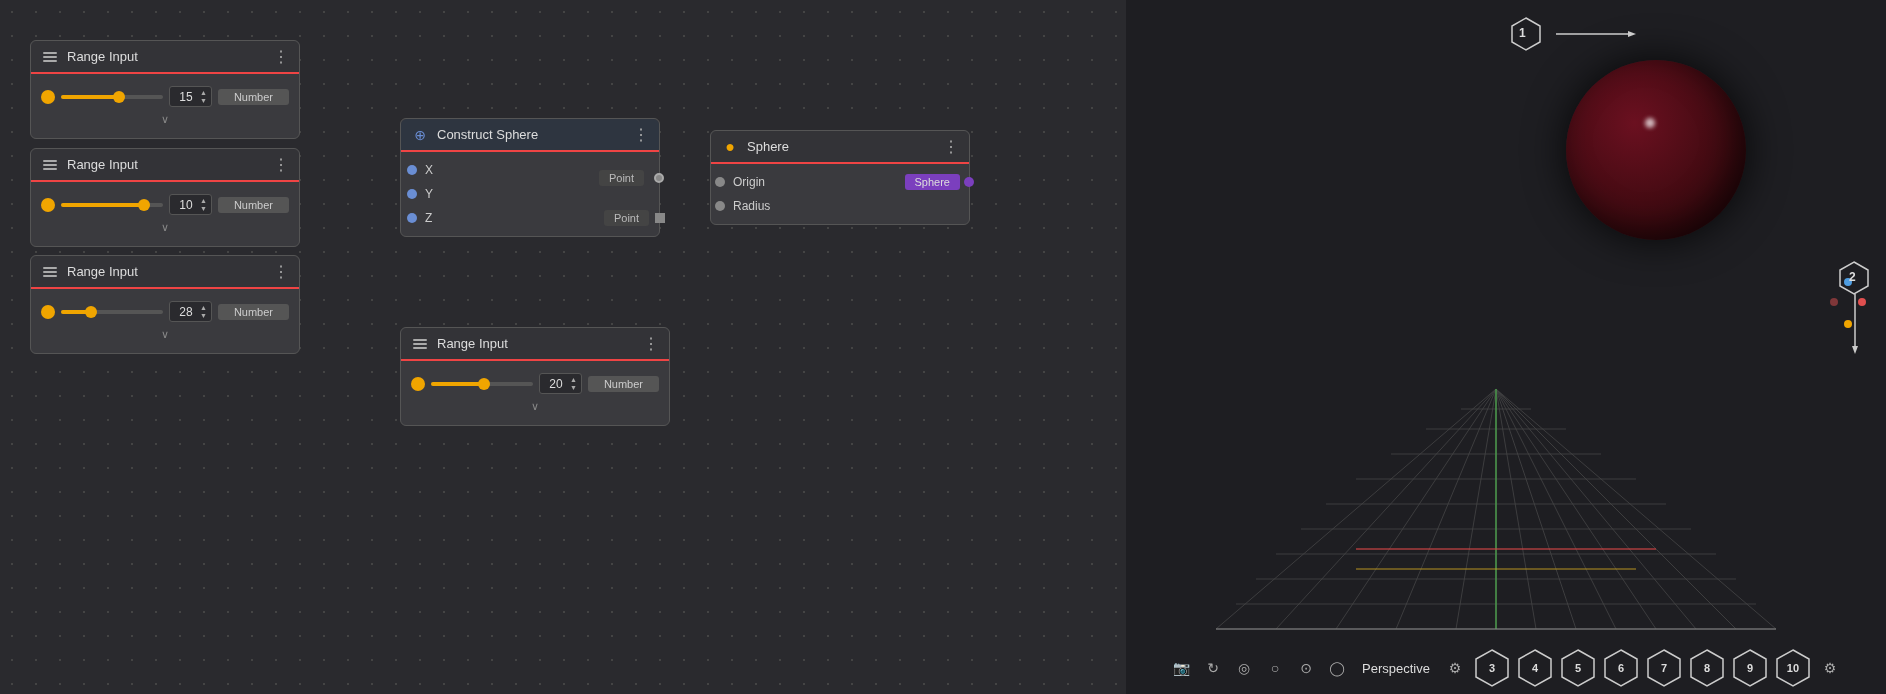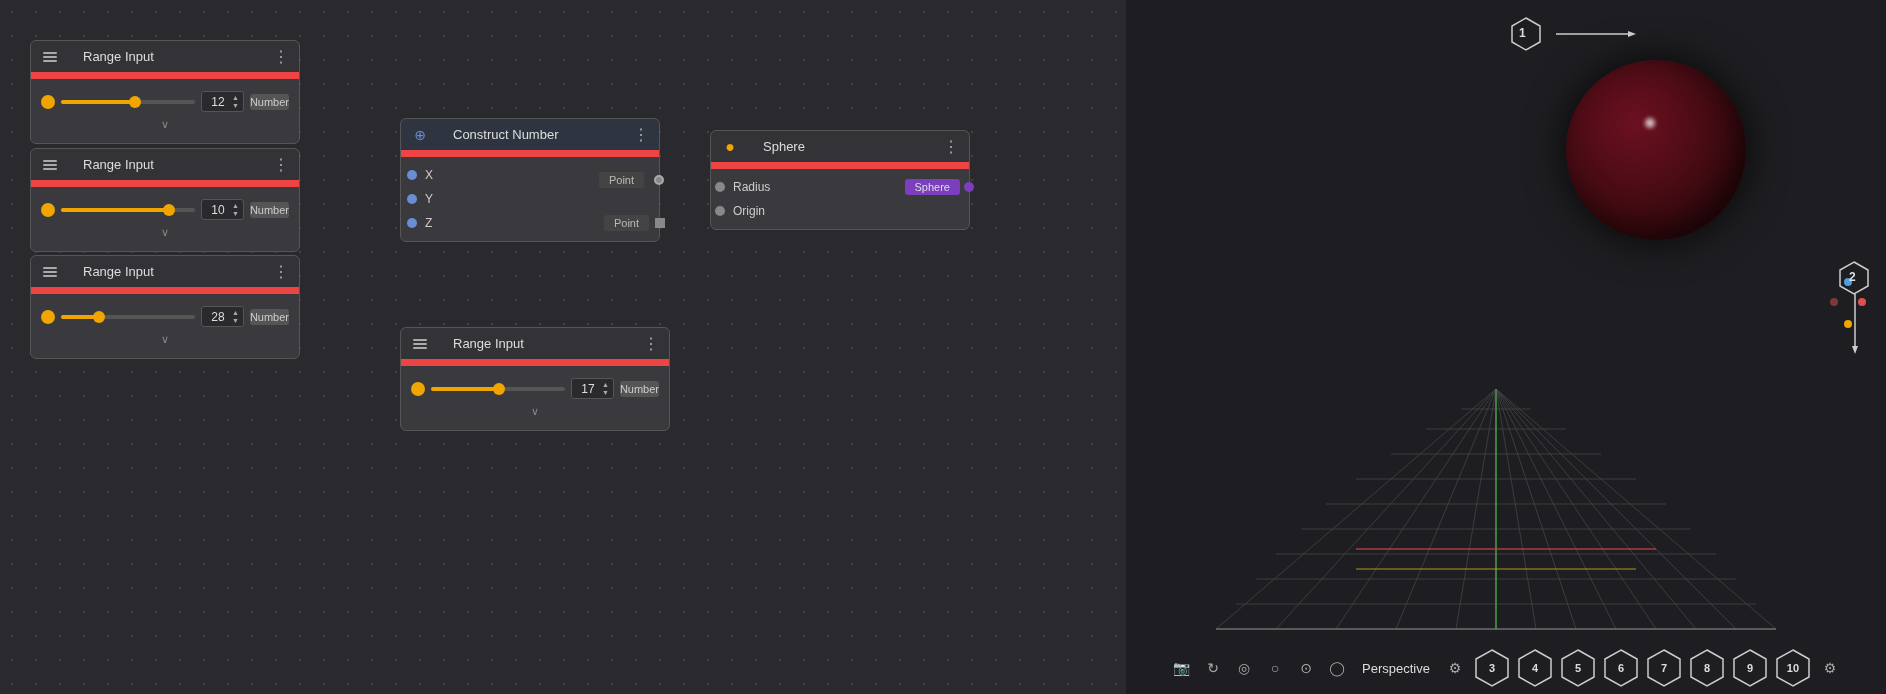--- a/index.html
+++ b/index.html
@@ -28,22 +28,22 @@
       border-radius: 6px;
       border: 1px solid #555;
       min-width: 260px;
     }
     .node-header {
       display: flex;
       align-items: center;
       padding: 6px 10px;
       background: #333337;
       border-radius: 6px 6px 0 0;
-      border-bottom: 7px solid #ef4444;
-      gap: 24px;
+      border-bottom: 2px solid #ef4444;
+      gap: 8px;
     }
     .node-icon {
       width: 18px;
       height: 18px;
       display: flex;
       align-items: center;
       justify-content: center;
       font-size: 12px;
     }
     .node-title {
@@ -120,21 +120,21 @@
     .range-arrow {
       font-size: 7px;
       color: #aaa;
       line-height: 1;
       cursor: pointer;
     }
     .range-type-badge {
       background: #555;
       color: #ccc;
       font-size: 11px;
-      padding: 2px 0;
+      padding: 2px 16px;
       border-radius: 3px;
     }
     .node-expand-row {
       display: flex;
       justify-content: center;
       padding: 2px 0 4px;
       color: #888;
       font-size: 11px;
       cursor: pointer;
     }
@@ -255,21 +255,21 @@
     <span class="node-menu-btn">⋮</span>
   </div>
   <div class="node-body">
     <div class="range-row">
       <div class="range-toggle"></div>
       <div class="range-slider-track">
         <div class="range-slider-fill" style="width:55%"></div>
         <div class="range-slider-thumb" style="left:51%"></div>
       </div>
       <div class="range-value-box">
-        <span class="range-value">12</span>
+        <span class="range-value">15</span>
         <div class="range-arrows">
           <span class="range-arrow">▲</span>
           <span class="range-arrow">▼</span>
         </div>
       </div>
       <span class="range-type-badge">Number</span>
     </div>
     <div class="node-expand-row">∨</div>
   </div>
 </div>
@@ -334,21 +334,21 @@
       </div>
       <span class="range-type-badge">Number</span>
     </div>
     <div class="node-expand-row">∨</div>
   </div>
 </div>
 
 <div class="node construct-node" style="left:400px;top:118px;">
   <div class="node-header" style="background:#2e3540;">
     <div class="node-icon" style="color:#6a8ed4;font-size:14px;">⊕</div>
-    <span class="node-title">Construct Number</span>
+    <span class="node-title">Construct Sphere</span>
     <span class="node-menu-btn">⋮</span>
   </div>
   <div class="node-body" style="padding:6px 0; position:relative;">
 
     <div class="construct-port-row" style="padding:5px 10px 5px 18px;">
       <div style="width:10px;height:10px;background:#6a8ed4;border-radius:50%;margin-right:8px;flex-shrink:0;margin-left:-12px;"></div>
       <span class="port-label">X</span>
     </div>
 
     <div class="construct-port-row" style="padding:5px 10px 5px 18px;">
@@ -377,26 +377,26 @@
 <div class="node sphere-node" style="left:710px;top:130px;">
   <div class="node-header">
     <div class="node-icon" style="color:#f0a500;font-size:16px;">●</div>
     <span class="node-title">Sphere</span>
     <span class="node-menu-btn">⋮</span>
   </div>
   <div class="node-body" style="padding:6px 0;position:relative;">
 
     <div style="display:flex;align-items:center;padding:5px 10px;position:relative;">
       <div style="width:10px;height:10px;background:#888;border-radius:50%;margin-right:8px;flex-shrink:0;margin-left:-6px;"></div>
-      <span style="color:#ccc;font-size:12px;">Radius</span>
+      <span style="color:#ccc;font-size:12px;">Origin</span>
     </div>
 
     <div style="display:flex;align-items:center;padding:5px 10px;position:relative;">
       <div style="width:10px;height:10px;background:#888;border-radius:50%;margin-right:8px;flex-shrink:0;margin-left:-6px;"></div>
-      <span style="color:#ccc;font-size:12px;">Origin</span>
+      <span style="color:#ccc;font-size:12px;">Radius</span>
     </div>
 
     <div style="position:absolute;right:-5px;top:30%;transform:translateY(-50%);display:flex;align-items:center;gap:4px;">
       <div style="background:#7b3fbe;color:#ddd;font-size:11px;padding:2px 10px;border-radius:3px;">Sphere</div>
       <div style="width:10px;height:10px;background:#7b3fbe;border-radius:50%;"></div>
     </div>
   </div>
 </div>
 
 <div class="node range-input-node" style="left:400px;top:327px;">
@@ -412,21 +412,21 @@
     <span class="node-menu-btn">⋮</span>
   </div>
   <div class="node-body">
     <div class="range-row">
       <div class="range-toggle"></div>
       <div class="range-slider-track">
         <div class="range-slider-fill" style="width:50%"></div>
         <div class="range-slider-thumb" style="left:46%"></div>
       </div>
       <div class="range-value-box">
-        <span class="range-value">17</span>
+        <span class="range-value">20</span>
         <div class="range-arrows">
           <span class="range-arrow">▲</span>
           <span class="range-arrow">▼</span>
         </div>
       </div>
       <span class="range-type-badge">Number</span>
     </div>
     <div class="node-expand-row">∨</div>
   </div>
 </div>

